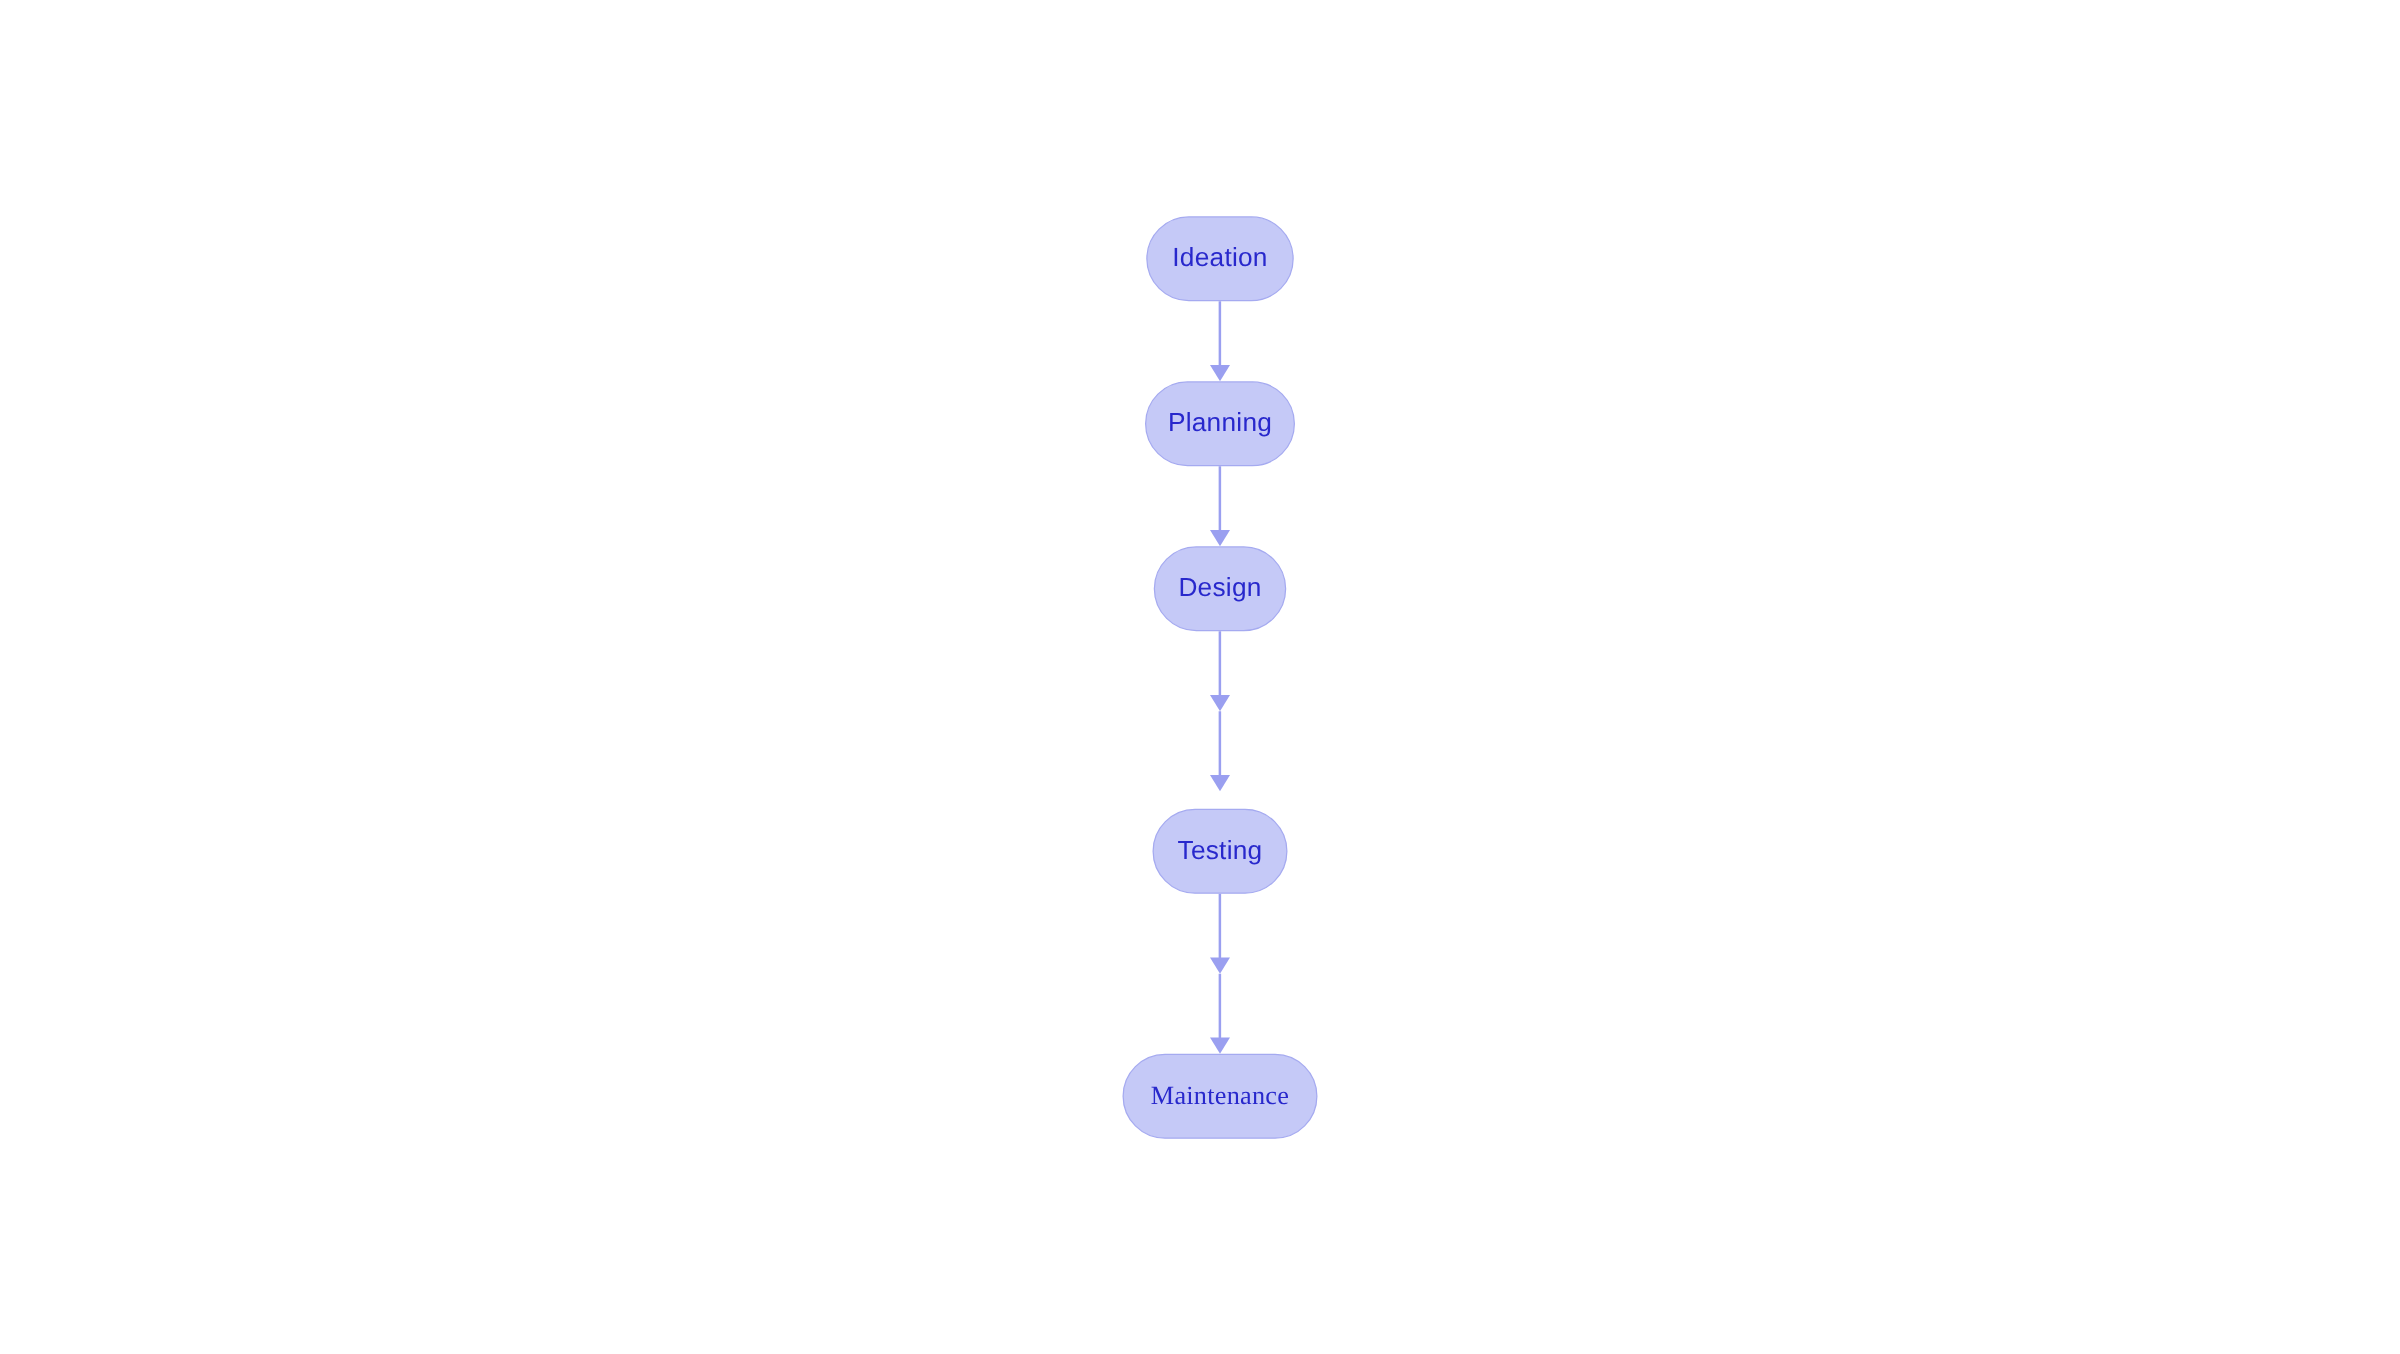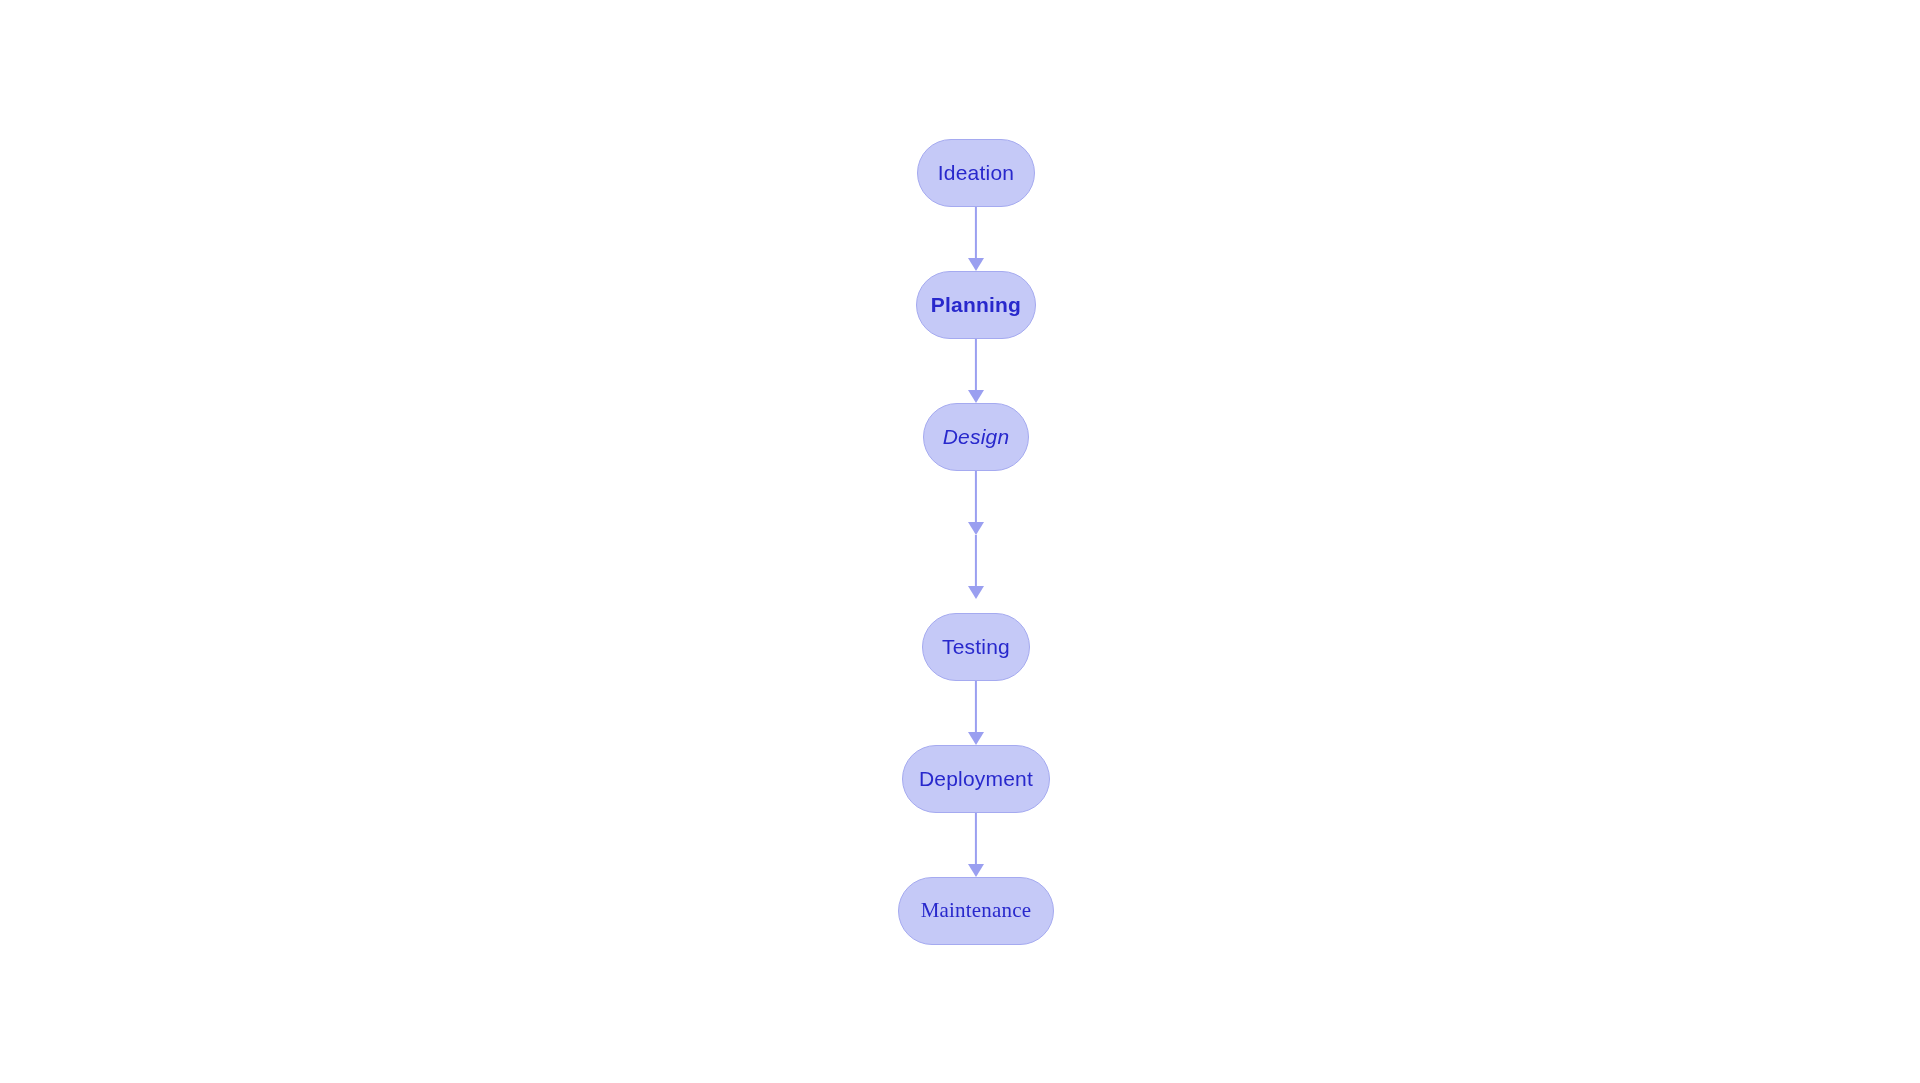--- a/index.html
+++ b/index.html
@@ -81,48 +81,45 @@
 
 <div id="flow-canvas">
   <div class="flow-column" id="flow-column" style="justify-content: center;">
       <div class="node" style="width: 118px;">
         <span class="node-label">Ideation</span>
       </div>
       <div class="connector">
         <div class="stem"></div>
         <div class="head"></div>
       </div>
-      <div class="node" style="width: 120px; font-weight: bold;">
+      <div class="node" style="width: 120px;">
         <span class="node-label">Planning</span>
       </div>
       <div class="connector">
         <div class="stem"></div>
         <div class="head"></div>
       </div>
-      <div class="node" style="width: 106px; font-style: italic;">
+      <div class="node" style="width: 106px;">
         <span class="node-label">Design</span>
       </div>
       <div class="connector">
         <div class="stem"></div>
         <div class="head"></div>
       </div>
       <div class="connector">
         <div class="stem"></div>
         <div class="head"></div>
       </div>
       <div class="node" style="width: 108px; margin-top: 14px;">
         <span class="node-label">Testing</span>
       </div>
       <div class="connector">
         <div class="stem"></div>
         <div class="head"></div>
       </div>
-      <div class="node" style="width: 148px;">
-        <span class="node-label">Deployment</span>
-      </div>
       <div class="connector">
         <div class="stem"></div>
         <div class="head"></div>
       </div>
       <div class="node" style="width: 156px; font-family: Liberation Serif, serif;">
         <span class="node-label">Maintenance</span>
       </div>
     </div>
 </div>
 

